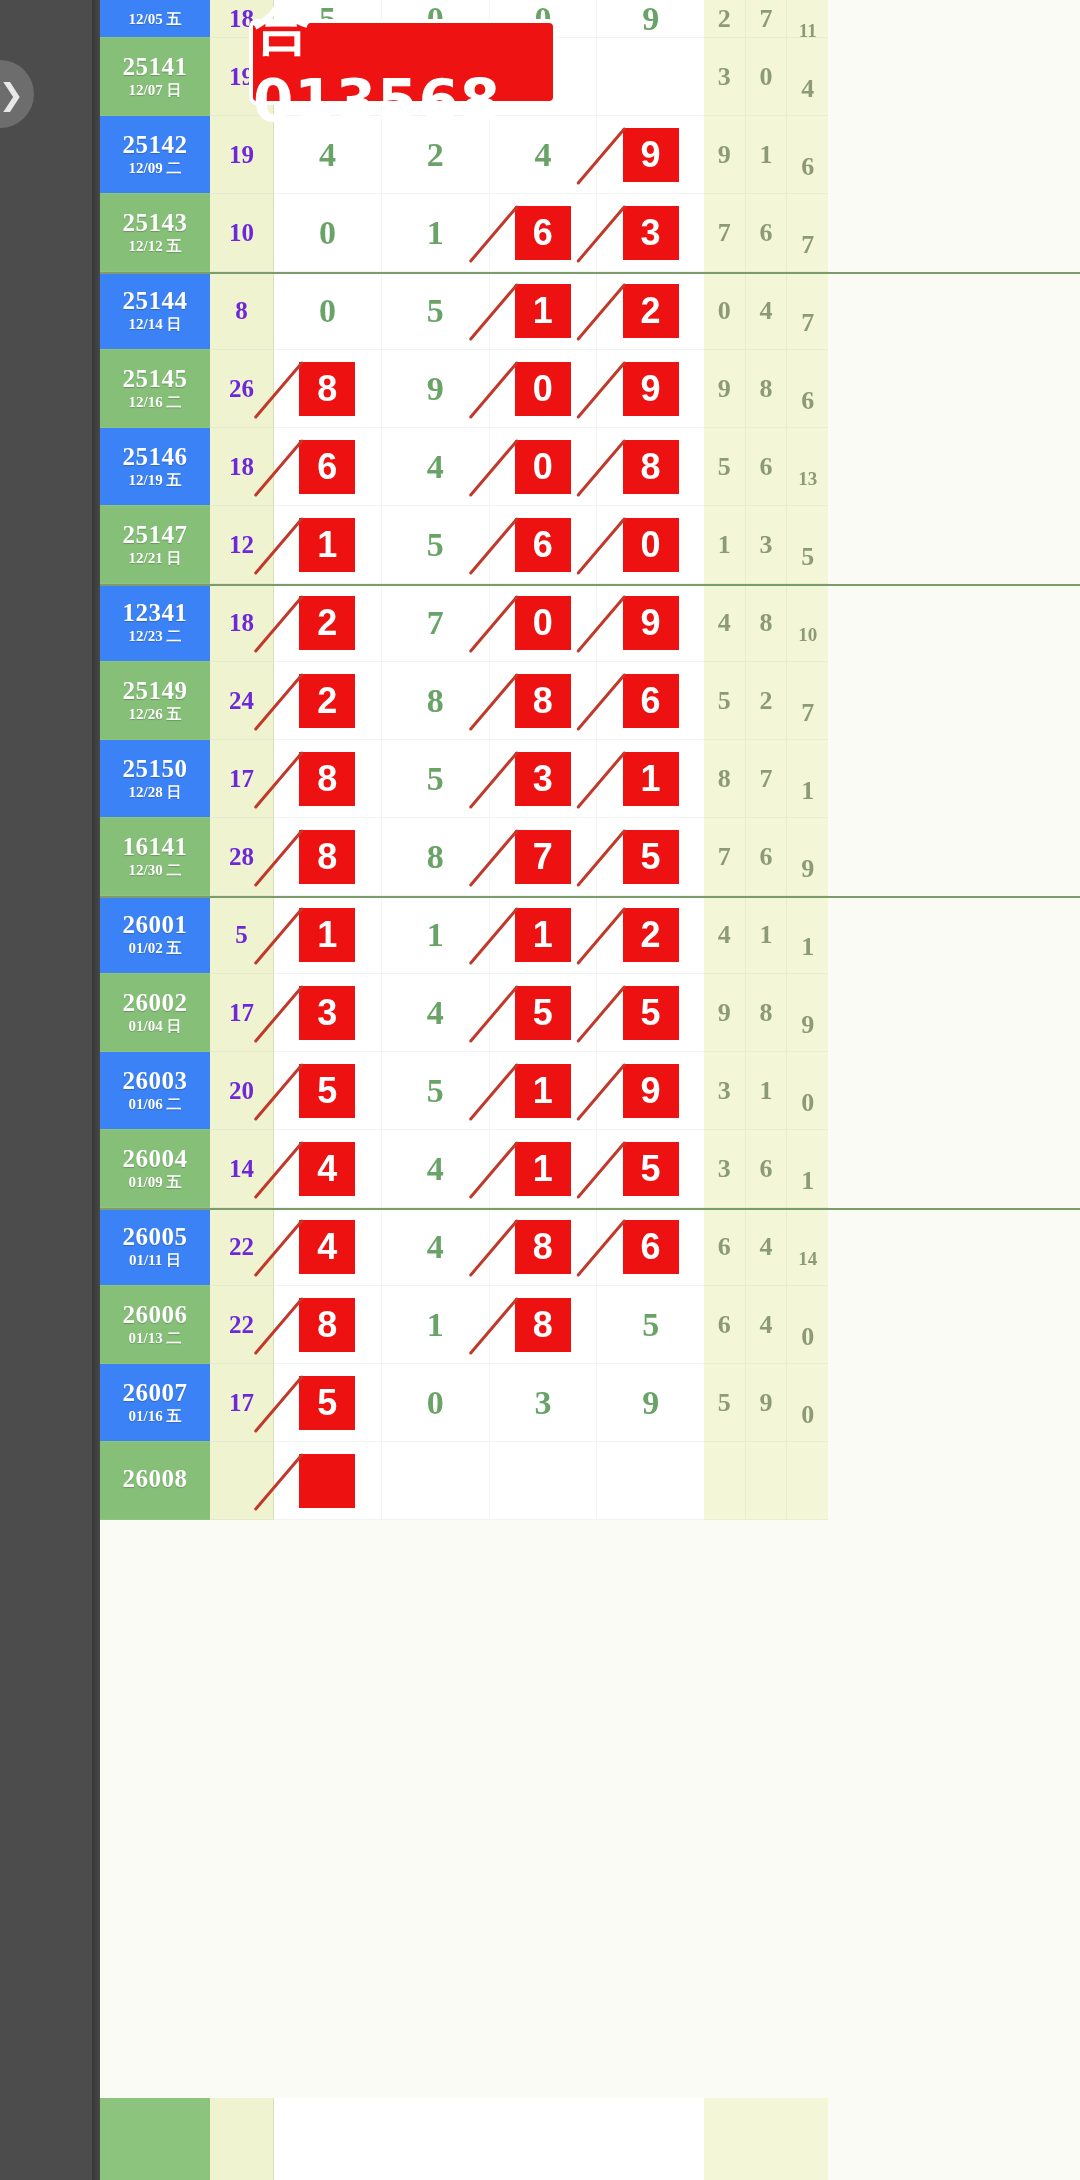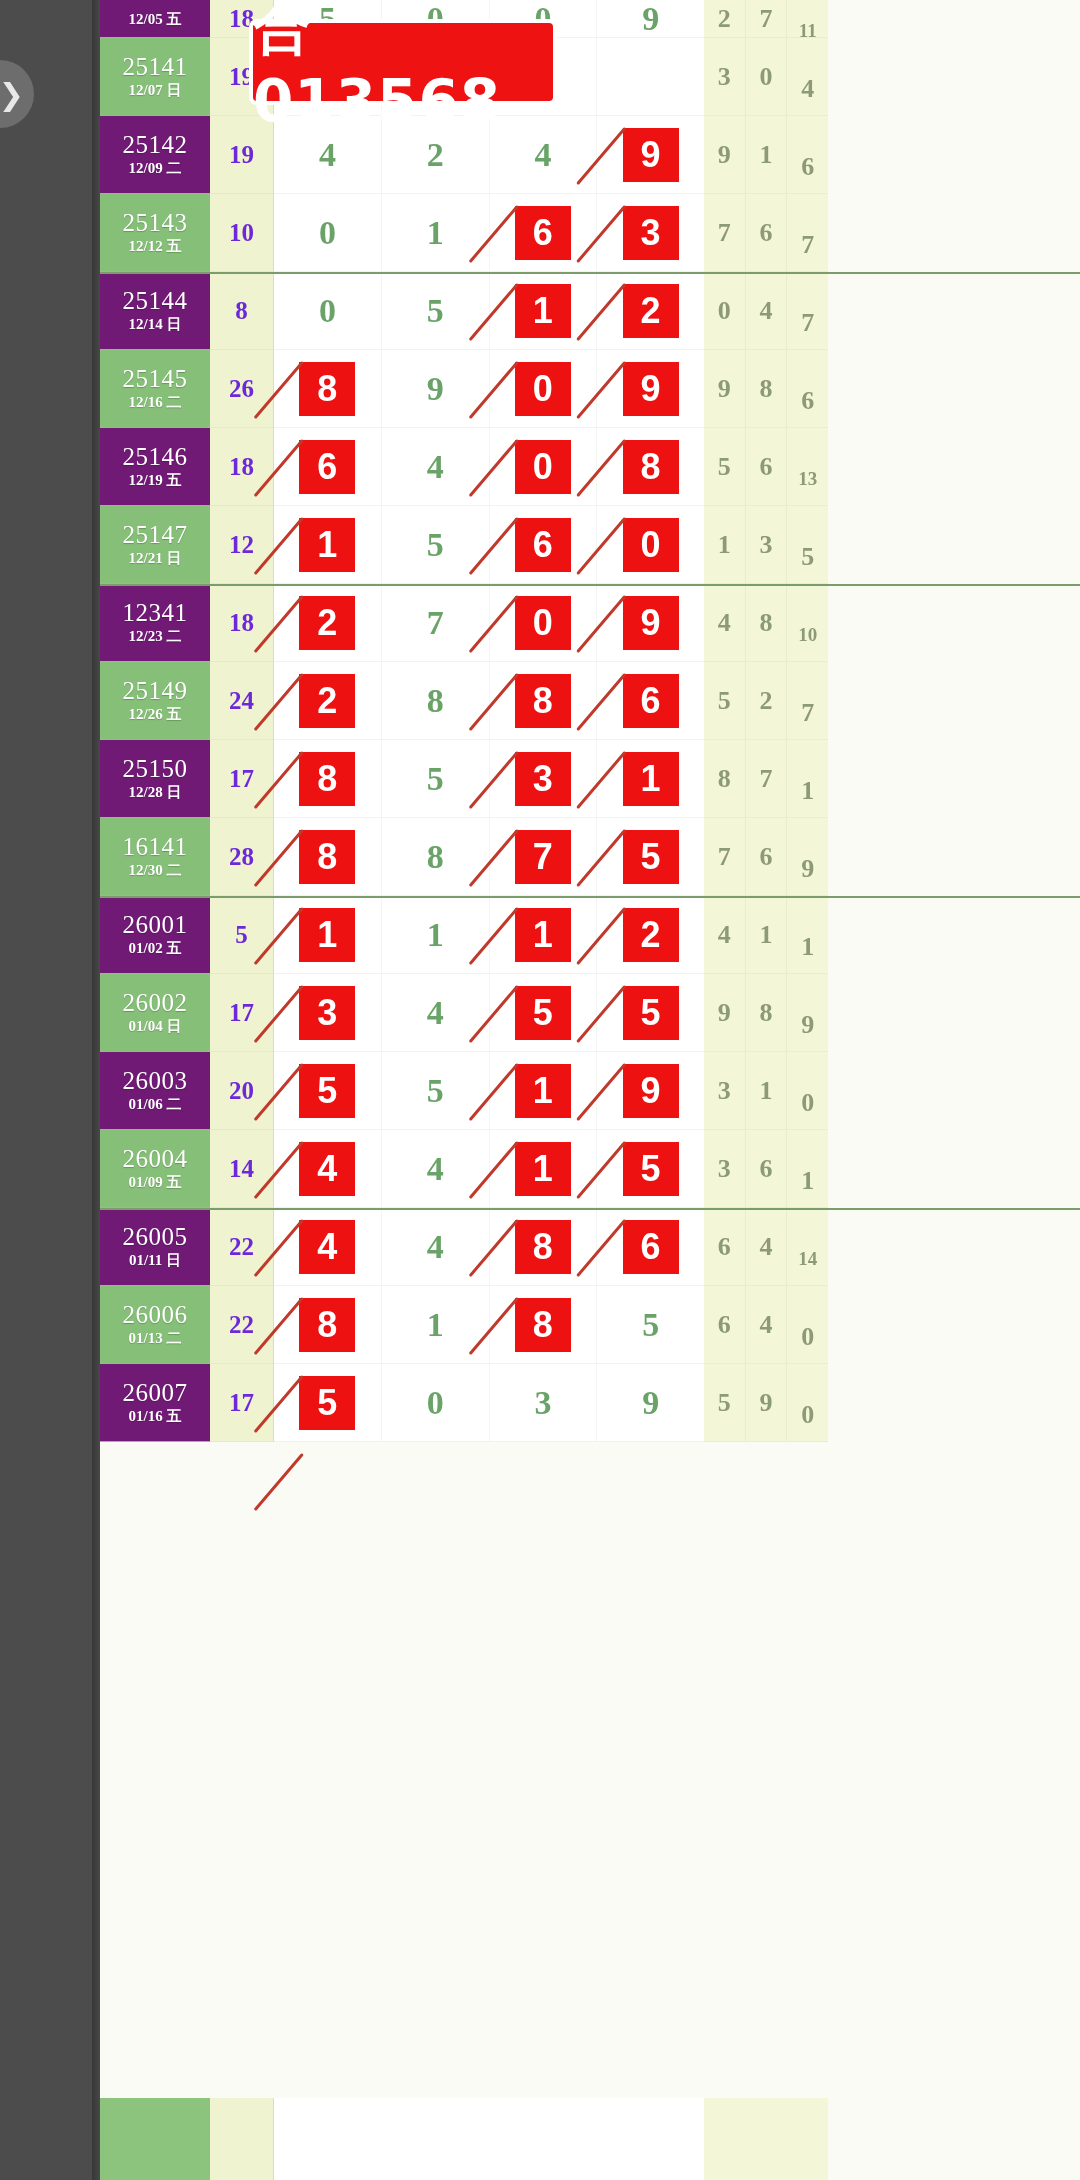--- a/index.html
+++ b/index.html
@@ -39,30 +39,30 @@
 
   .row { display: flex; position: relative; height: 78px; }
   .row.sep-top::before {
     content: ""; position: absolute; left: 0; top: 0; width: 980px; height: 2px;
     background: #7d9c6c; z-index: 6;
   }
 
   
   .c-issue {
     width: 110px; flex: 0 0 110px;
-    background: #701a75;
+    background: #3b82f6;
     border-bottom: 1px solid #8cc47e;
     color: #ffffff;
     display: flex; flex-direction: column;
     align-items: center; justify-content: center;
     line-height: 1.05;
   }
   .row.alt .c-issue { background: #86bf78; }
   .c-issue .iss {
-    font-size: 25px; font-weight: normal; letter-spacing: .5px;
+    font-size: 25px; font-weight: bold; letter-spacing: .5px;
     text-shadow: 0 1px 1px rgba(0,0,0,.22);
   }
   .c-issue .dt {
     font-size: 15px; font-weight: bold; margin-top: 3px;
     text-shadow: 0 1px 1px rgba(0,0,0,.2);
   }
 
   .c-sum {
     width: 64px; flex: 0 0 64px;
     background: #eff3cf;
@@ -655,20 +655,47 @@
               <span class="g">3</span>
             </div>
             <div class="cell">
               <span class="g">9</span>
             </div>
           </div>
           <div class="c-stat">
             <div class="s">5</div>
             <div class="s">9</div>
             <div class="s">0</div>
+          </div>
+          <div style="flex: 1 1 auto; background: rgb(251, 251, 246);"></div>
+        </div>
+        <div class="row alt">
+          <div class="c-issue">
+            <div class="iss">26008</div>
+            <div class="dt"></div>
+          </div>
+          <div class="c-sum"></div>
+          <div class="c-grid">
+            <div class="cell">
+              <span class="r blank"></span>
+            </div>
+            <div class="cell">
+              <span class="g"></span>
+            </div>
+            <div class="cell">
+              <span class="g"></span>
+            </div>
+            <div class="cell">
+              <span class="g"></span>
+            </div>
+          </div>
+          <div class="c-stat">
+            <div class="s"></div>
+            <div class="s"></div>
+            <div class="s"></div>
           </div>
           <div style="flex: 1 1 auto; background: rgb(251, 251, 246);"></div>
         </div>
       </div>
 
     <svg class="lines" id="lines" viewBox="0 0 980 2180" preserveAspectRatio="none">
         <line x1="478.25" y1="183" x2="524.25" y2="129" stroke="#c0392b" stroke-width="3" stroke-linecap="round"></line>
         <line x1="370.75" y1="261" x2="416.75" y2="207" stroke="#c0392b" stroke-width="3" stroke-linecap="round"></line>
         <line x1="478.25" y1="261" x2="524.25" y2="207" stroke="#c0392b" stroke-width="3" stroke-linecap="round"></line>
         <line x1="370.75" y1="339" x2="416.75" y2="285" stroke="#c0392b" stroke-width="3" stroke-linecap="round"></line>

